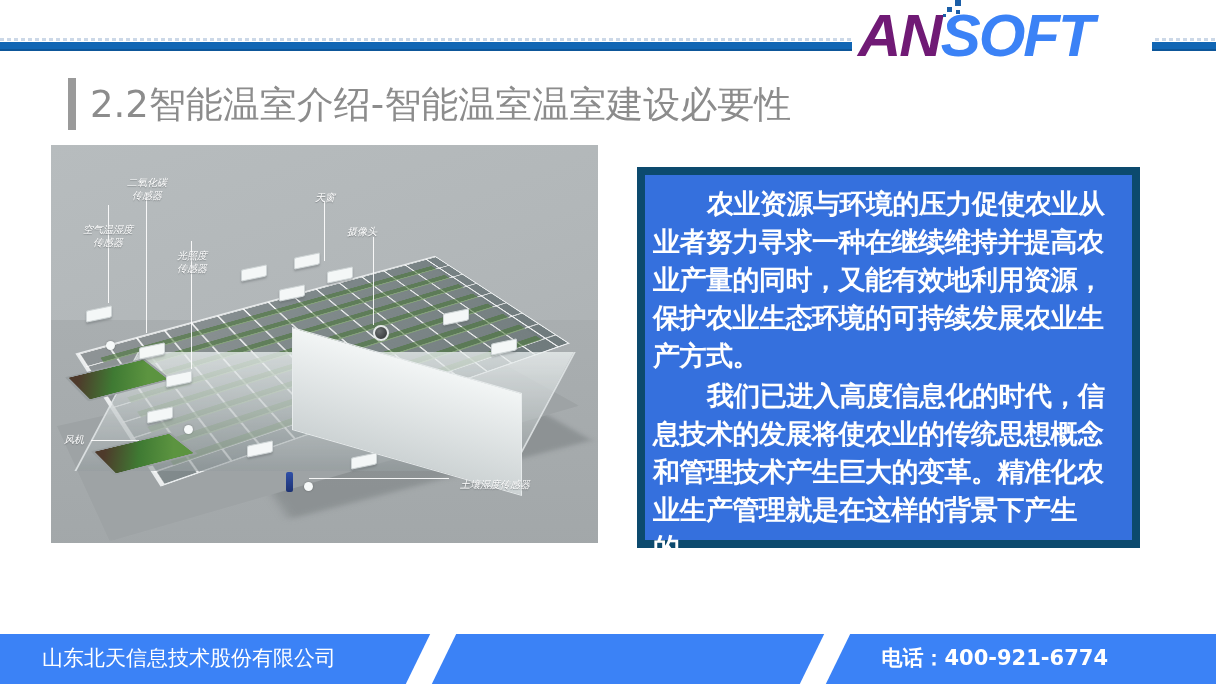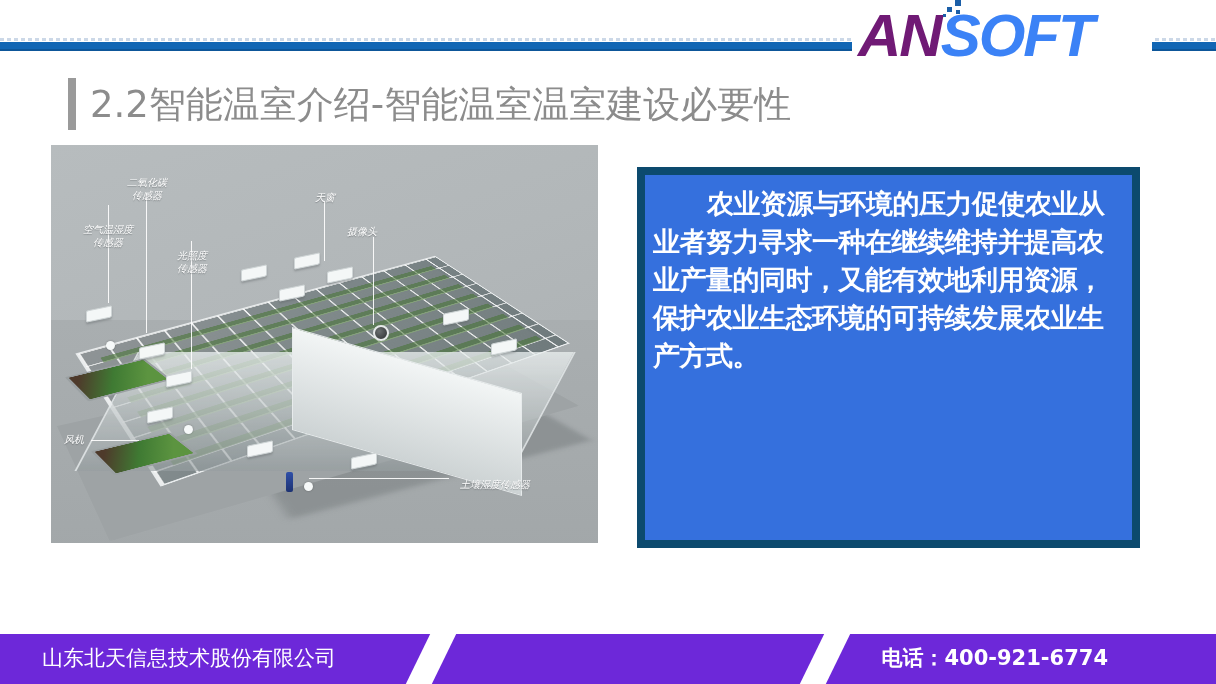--- a/index.html
+++ b/index.html
@@ -165,21 +165,21 @@
     color: #ffffff; font-weight: bold;
     font-family: "DejaVu Sans", "Liberation Sans", sans-serif;
     font-size: 27px; line-height: 38px; letter-spacing: -0.5px;
     text-indent: 54px; margin: 0;
   }
   .bluebox p.p2 { margin-top: 2px; }
 
   
   .footer {
     position: absolute; left: 0; top: 634px; width: 1216px; height: 50px;
-    background: #6d28d9; overflow: hidden;
+    background: #3b82f6; overflow: hidden;
   }
   .footer .slash {
     position: absolute; top: -14px; width: 26px; height: 78px;
     background: #ffffff; transform: skewX(-26deg);
   }
   .footer .slash.s1 { left: 418px; }
   .footer .slash.s2 { left: 812px; }
   .footer .ftxt {
     position: absolute; top: 11px; color: #ffffff;
     font-family: "DejaVu Sans", "Liberation Sans", sans-serif;
@@ -268,20 +268,21 @@
     <div class="gh-label" style="left:108px; top:78px;  width:66px;margin-top:26px;">光照度
 传感器</div>
     <div class="gh-label" style="left:253px; top:46px;  width:42px;">天窗</div>
     <div class="gh-label" style="left:287px; top:80px;  width:48px;">摄像头</div>
     <div class="gh-label" style="left:6px;   top:288px; width:34px;">风机</div>
     <div class="gh-label" style="left:398px; top:333px; width:92px; text-align:center;">土壤湿度传感器</div>
   </div>
 
   <div class="bluebox">
     <p class="p1">农业资源与环境的压力促使农业从业者努力寻求一种在继续维持并提高农业产量的同时，又能有效地利用资源，保护农业生态环境的可持续发展农业生产方式。</p>
+    <p class="p2">我们已进入高度信息化的时代，信息技术的发展将使农业的传统思想概念和管理技术产生巨大的变革。精准化农业生产管理就是在这样的背景下产生的。</p>
   </div>
 
   <div class="footer">
     <div class="slash s1"></div>
     <div class="slash s2"></div>
     <div class="ftxt left">山东北天信息技术股份有限公司</div>
     <div class="ftxt right">电话：400-921-6774</div>
   </div>
 
 </div>

